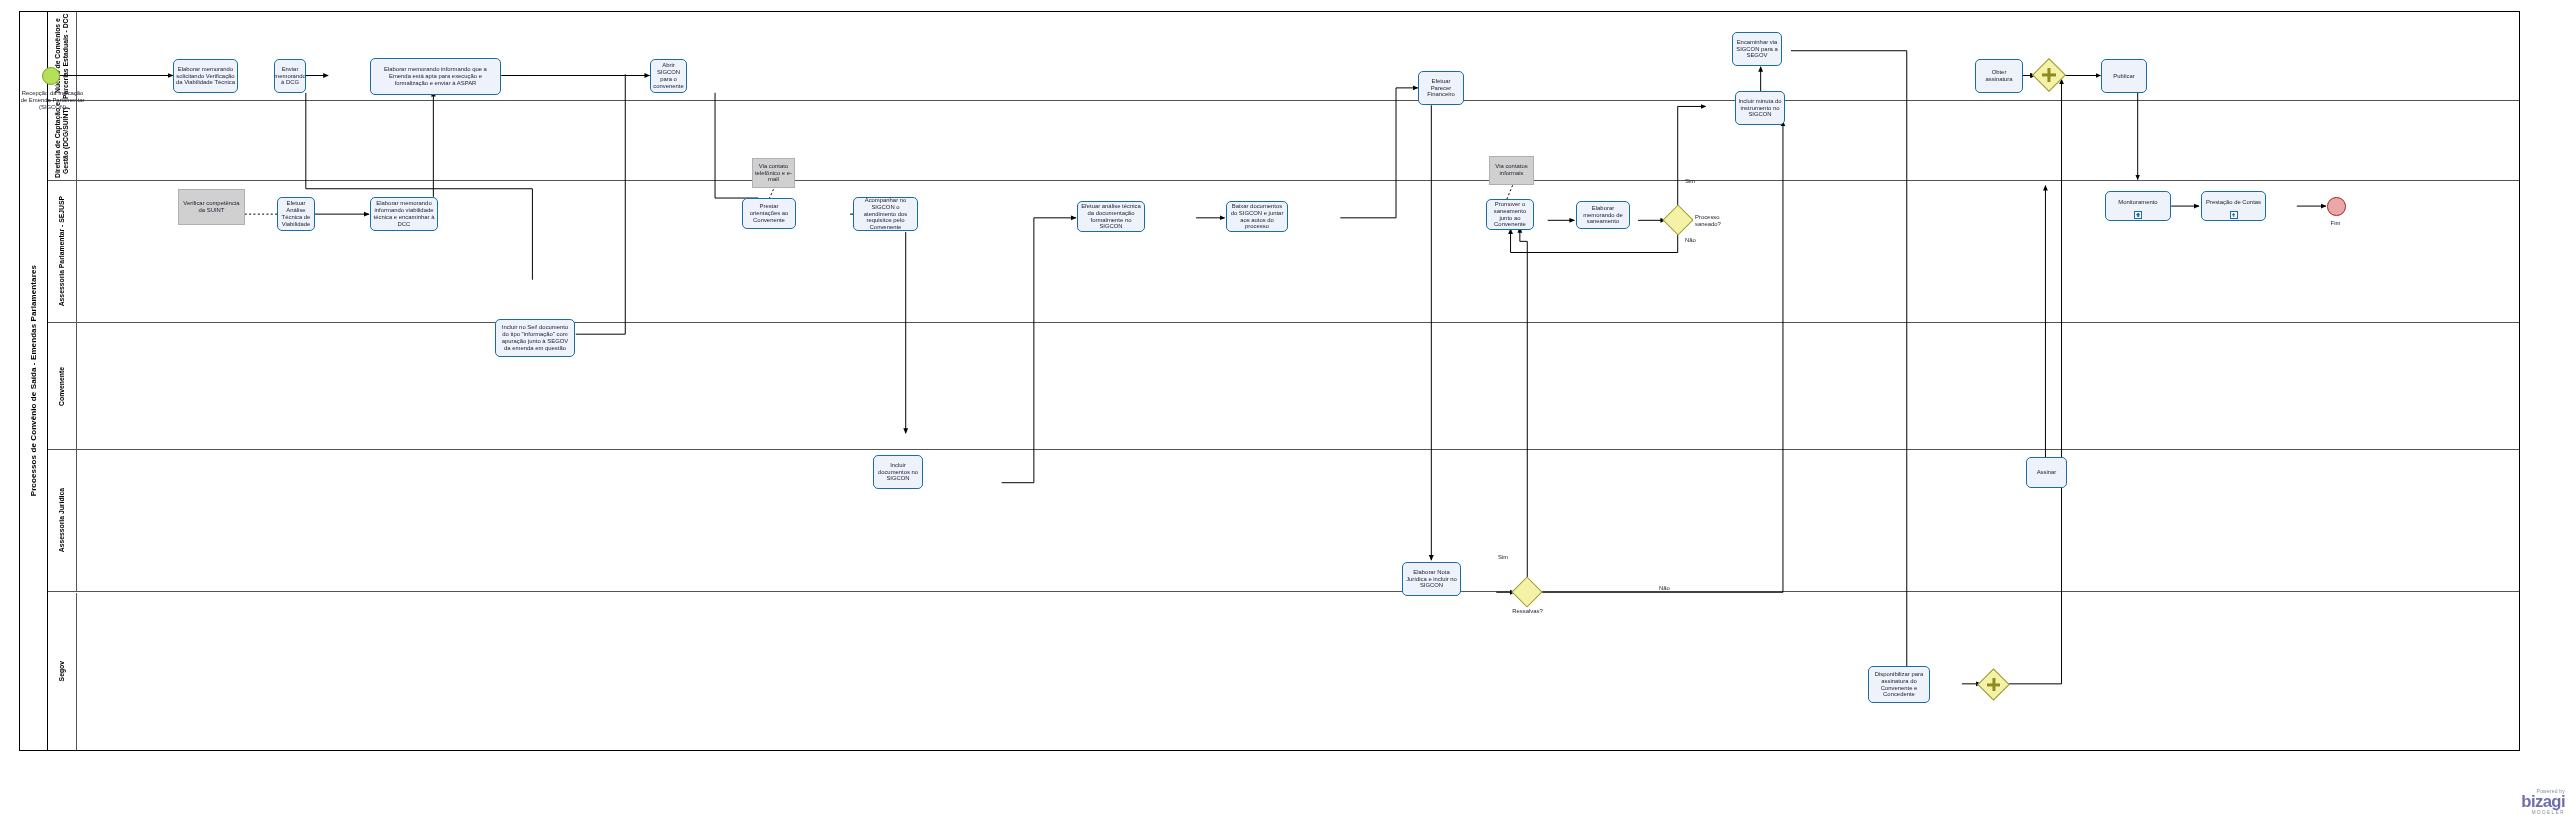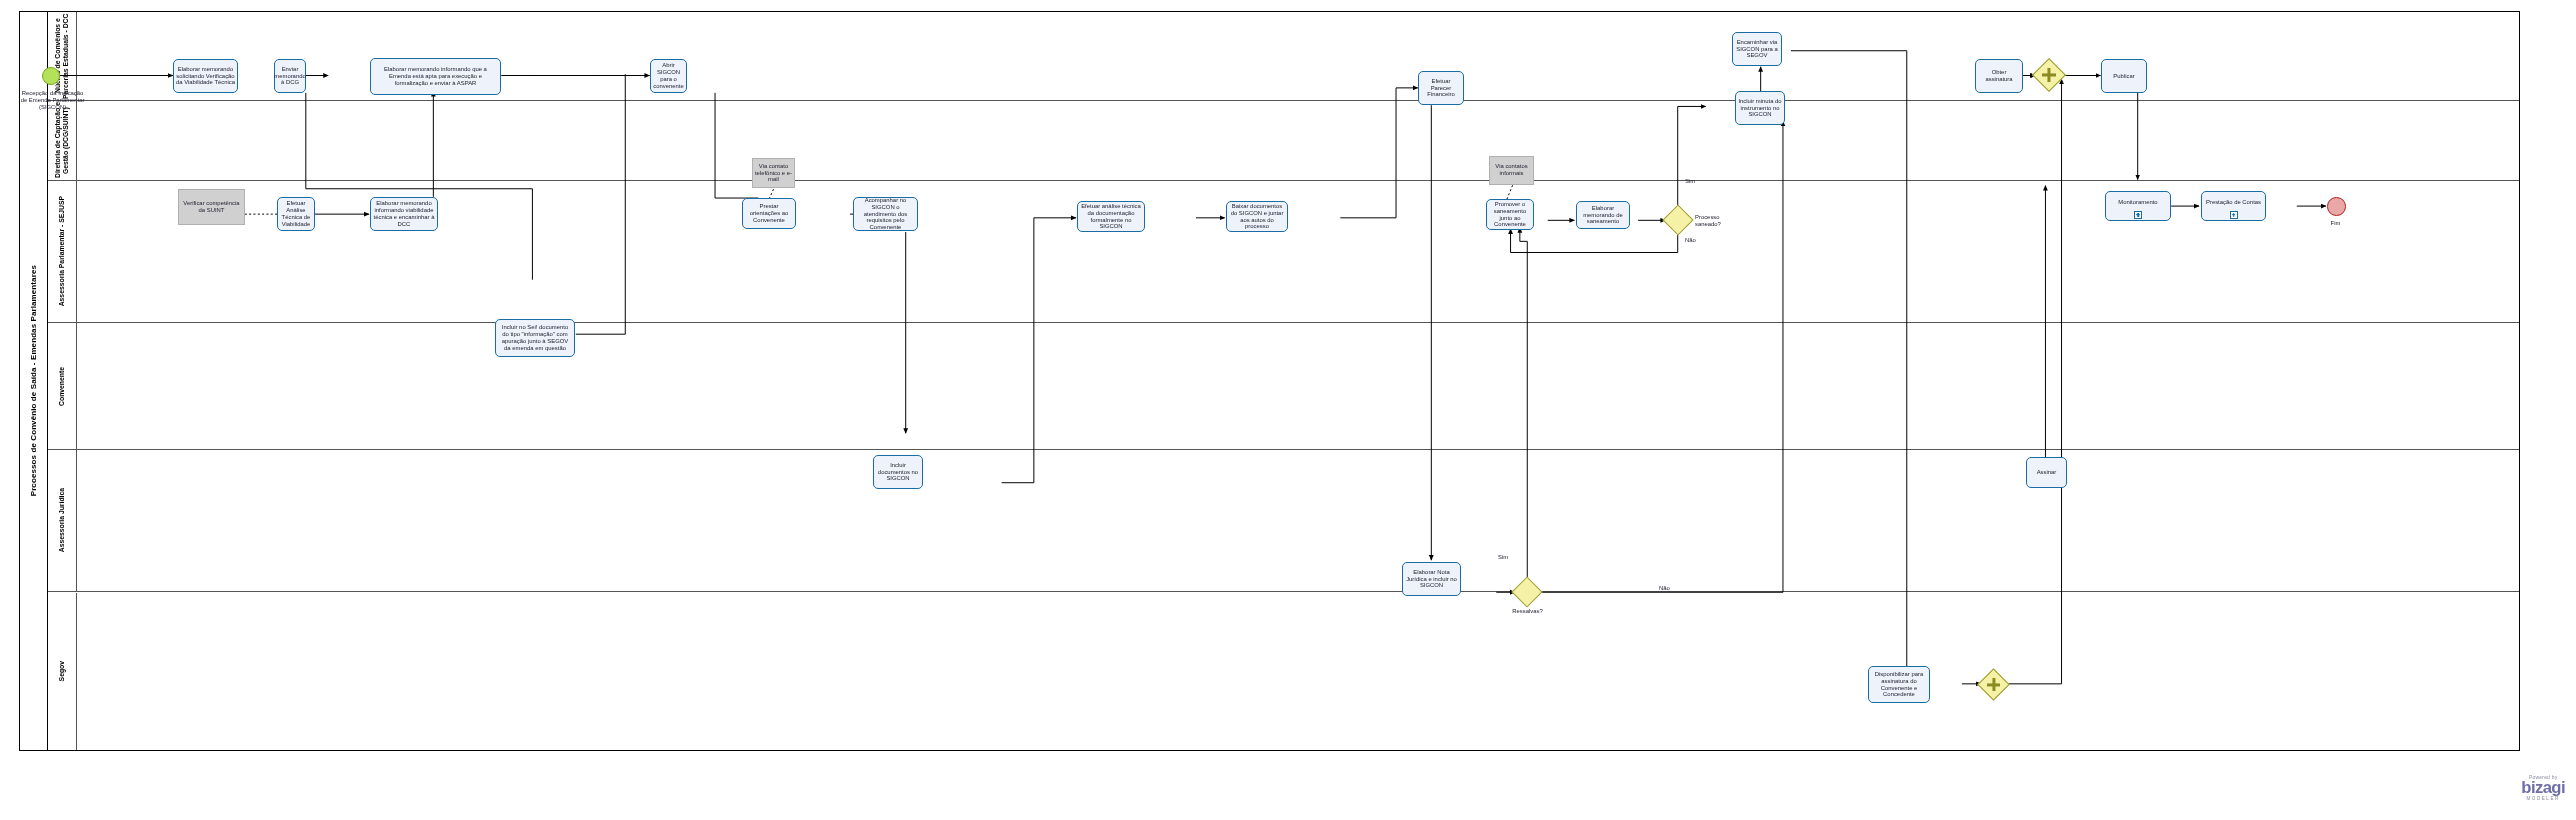--- a/index.html
+++ b/index.html
@@ -46,21 +46,21 @@
   .gw .plus:before{left:50%;top:18%;bottom:18%;width:3.1px;transform:translateX(-50%);}
   .gw .plus:after{top:50%;left:18%;right:18%;height:3.1px;transform:translateY(-50%);}
 
   .label{position:absolute;font-size:5.9px;line-height:1.18;color:#1d1d2e;text-align:center;white-space:pre-line;}
   .label.left{text-align:left;}
 
   
   .flowlayer{position:absolute;left:0;top:0;width:100%;height:100%;pointer-events:none;}
 
   
-  .brand{position:absolute;right:11px;bottom:19px;text-align:center;margin-left:40px;}
+  .brand{position:absolute;right:11px;bottom:5px;text-align:right;margin-left:40px;}
   .brand .pb{font-size:5px;color:#8a8aa0;letter-spacing:0.2px;}
   .brand .bz{font-size:16.7px;font-weight:bold;color:#6f6fa8;letter-spacing:-0.6px;line-height:.95;}
   .brand .md{font-size:4.6px;color:#8a8aa0;letter-spacing:1.5px;}
 </style>
 </head>
 <body>
 
 <div id="canvas">
 
   <div class="pool" style="left:18.6px;top:11px;width:2501px;height:740px;">

